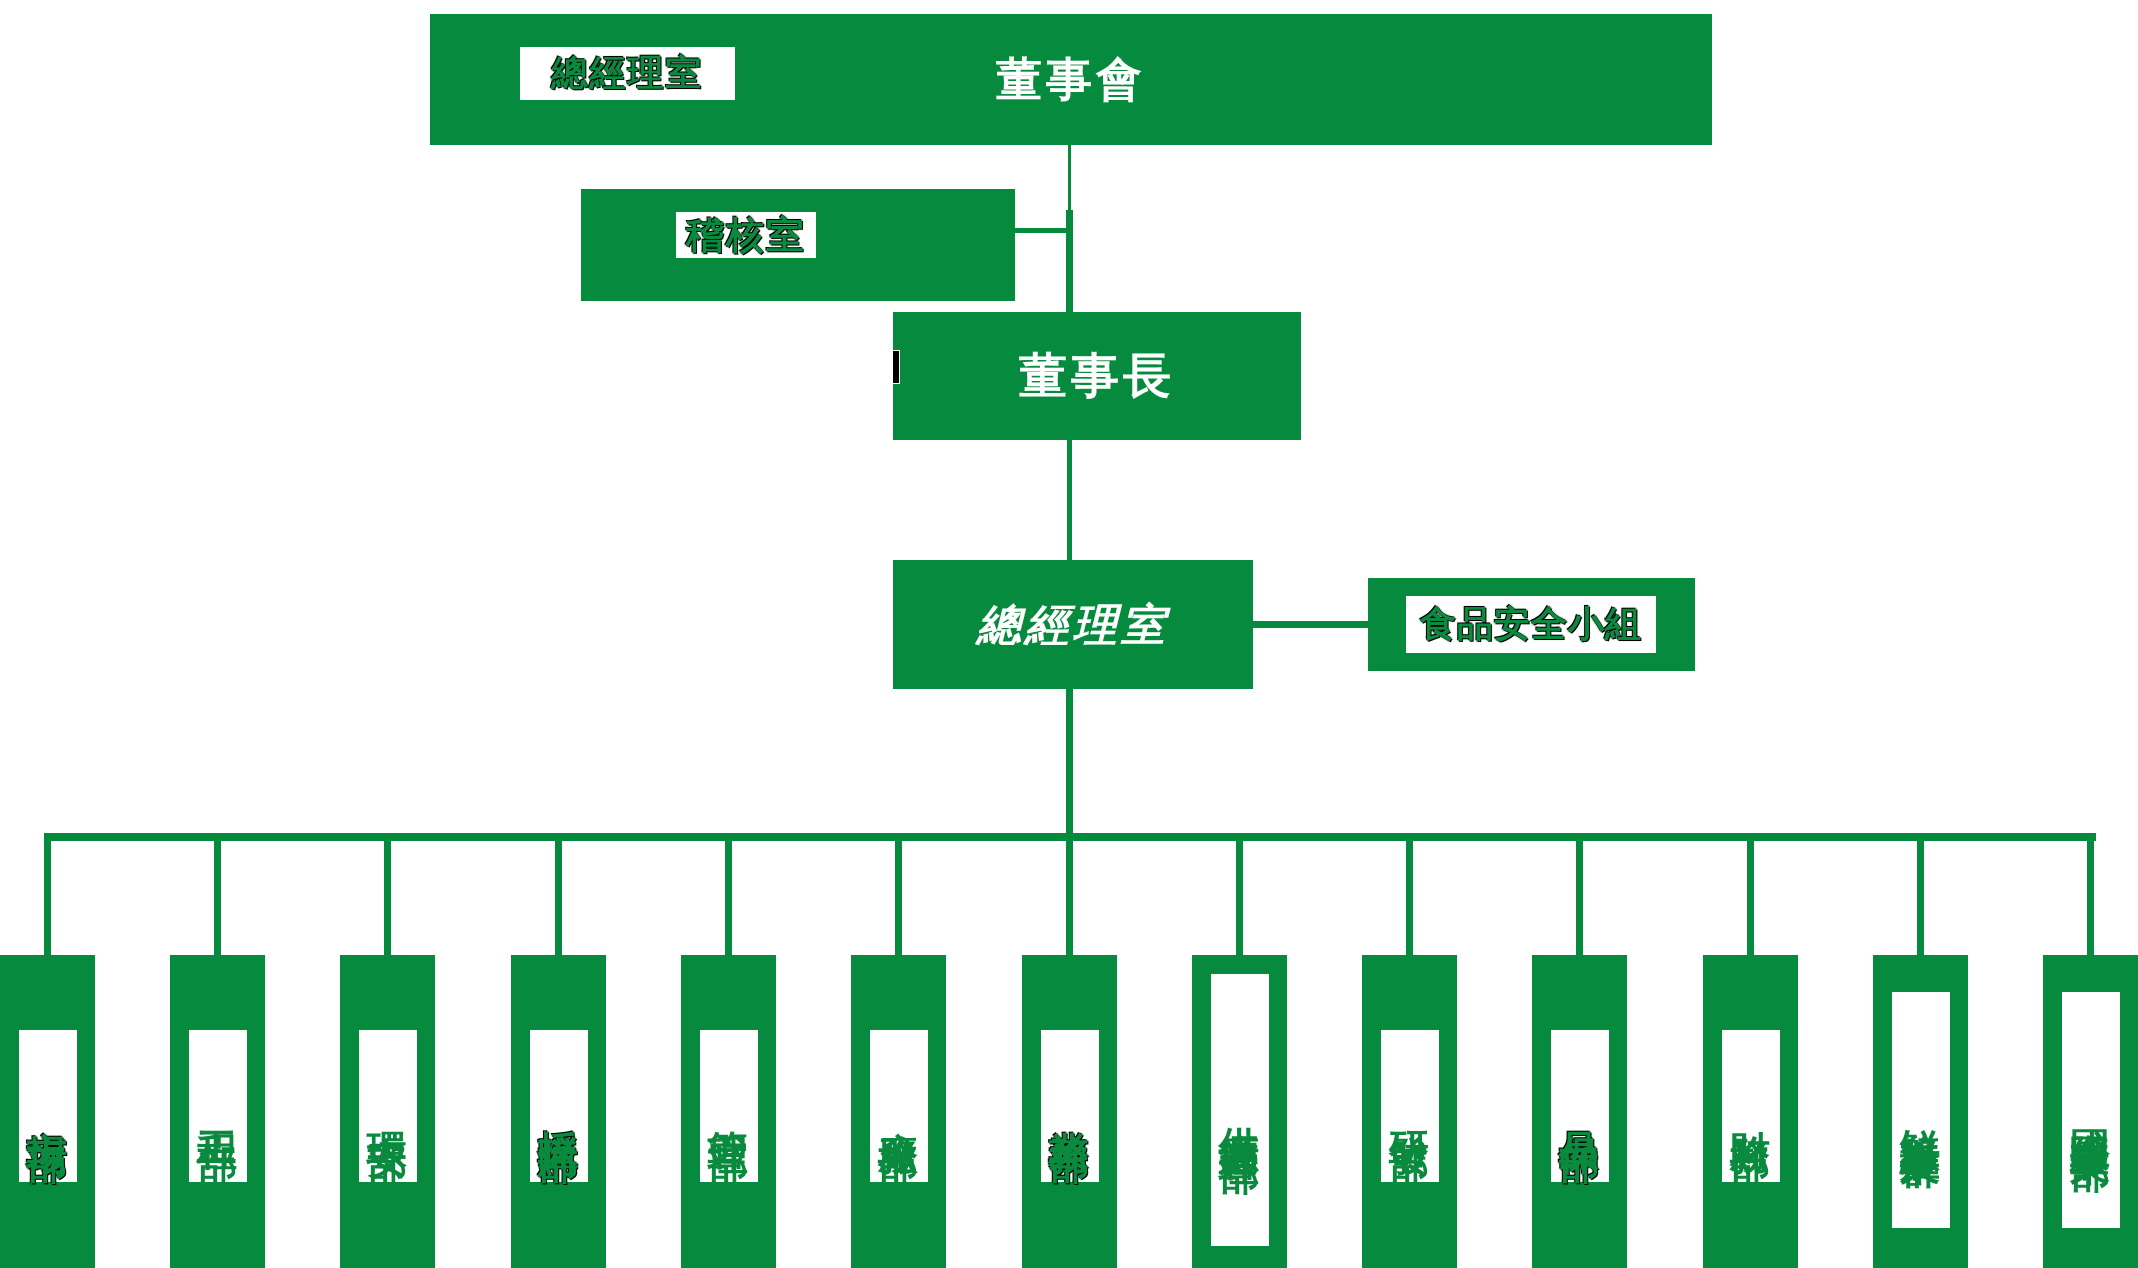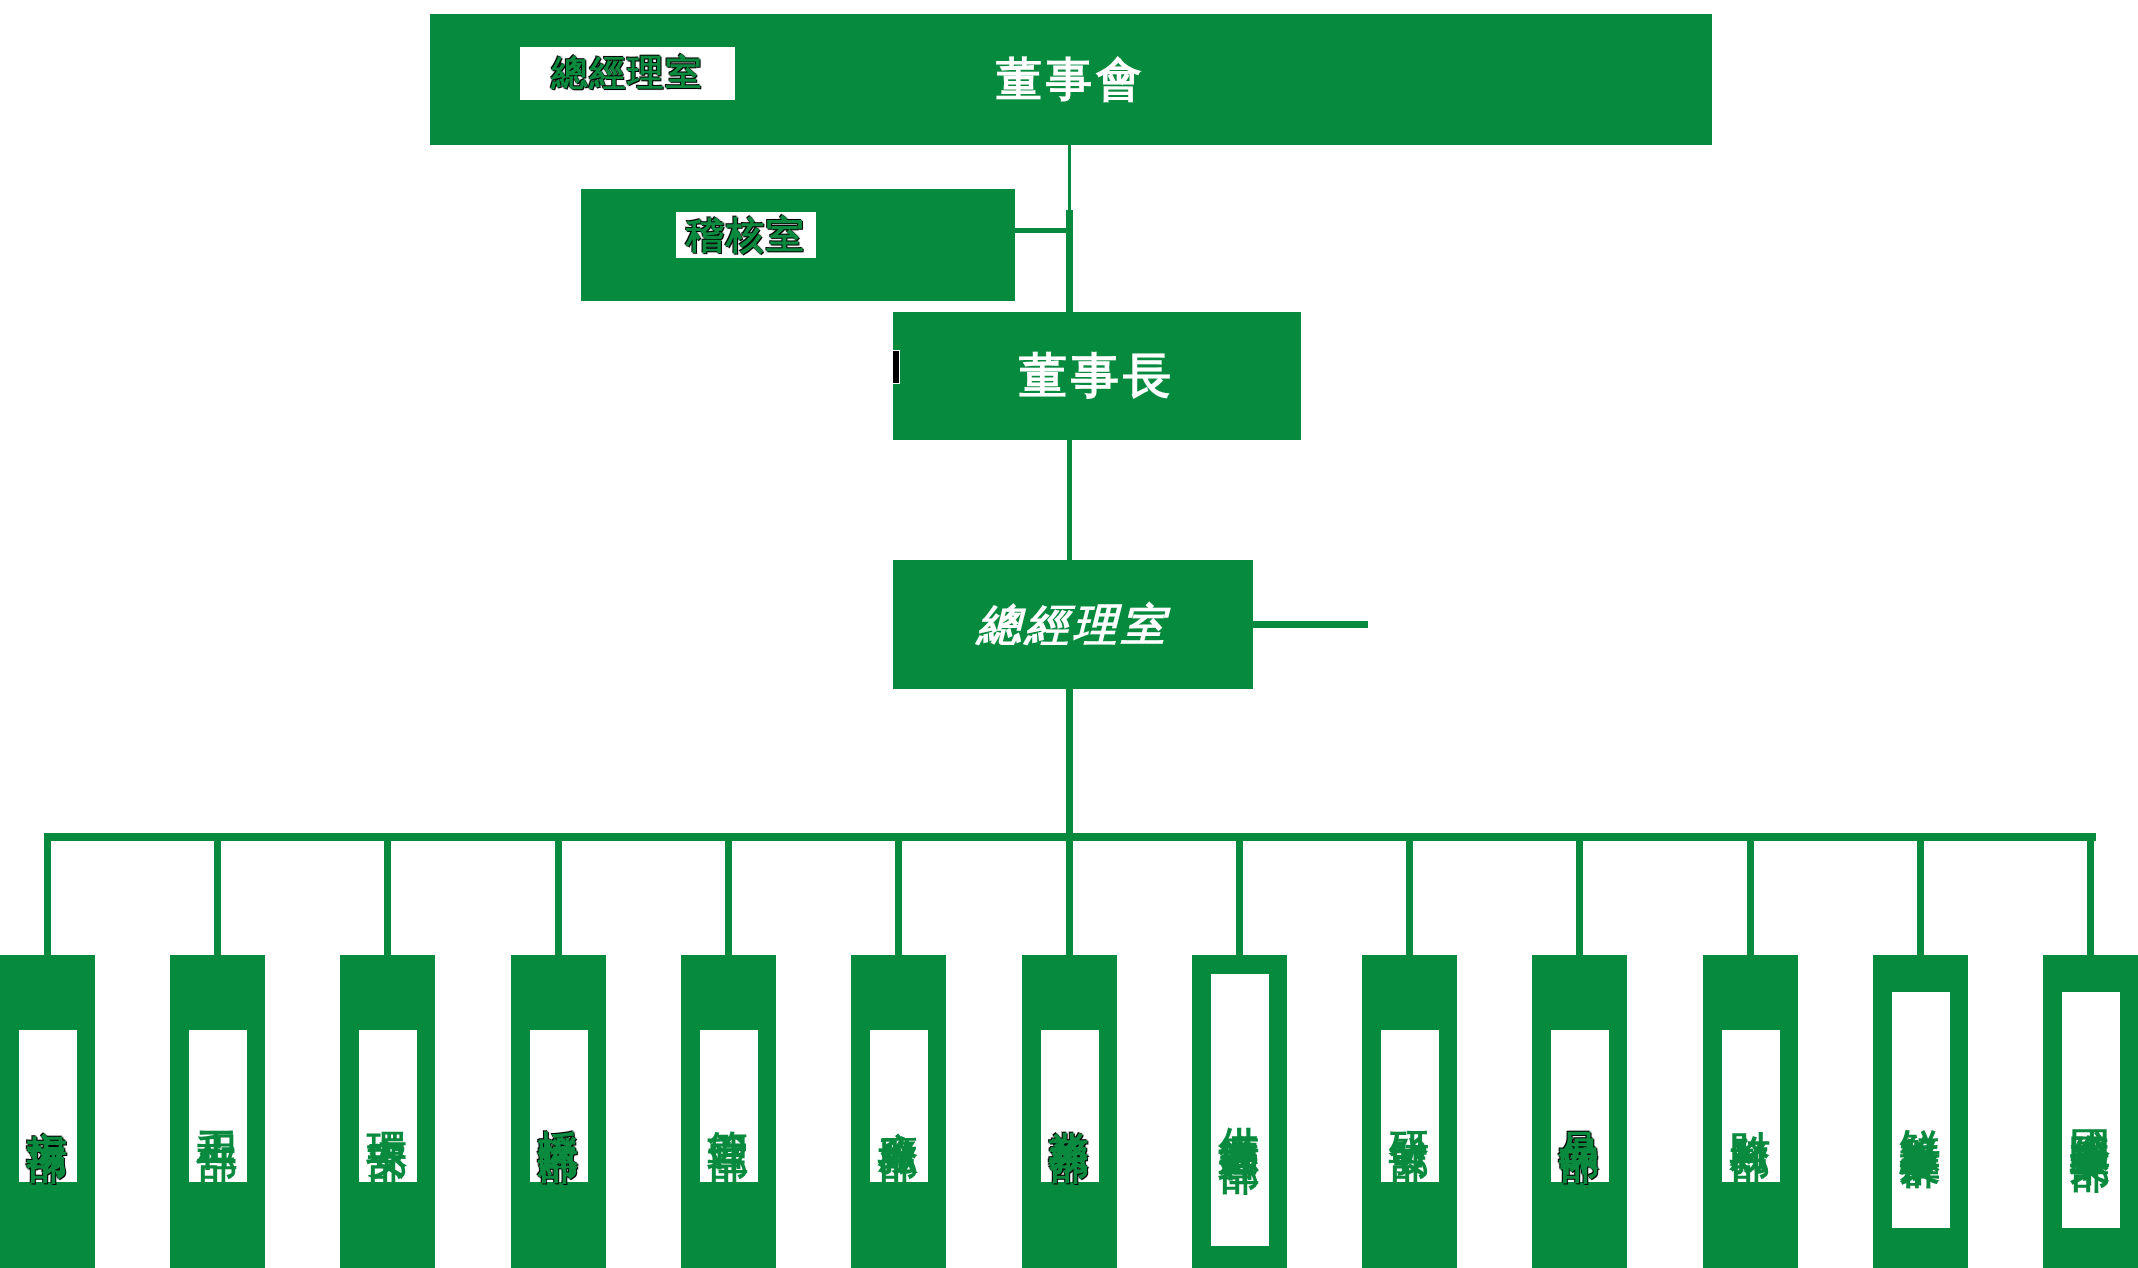--- a/index.html
+++ b/index.html
@@ -56,20 +56,23 @@
   <div style="position:absolute;left:880px;top:350px;width:20px;height:34px;background:#ffffff;"></div>
   <div style="position:absolute;left:893px;top:351px;width:6px;height:32px;background:#000000;"></div>
 
   <div class="line" style="left:1067px;top:440px;width:5px;height:120px;"></div>
 
   <div class="box" style="left:893px;top:560px;width:360px;height:129px;">
     <div class="bigtxt" style="top:0;height:131px;font-size:44px;font-style:italic;">總經理室</div>
   </div>
 
   <div class="line" style="left:1253px;top:621px;width:115px;height:7px;"></div>
+  <div class="box" style="left:1368px;top:578px;width:327px;height:93px;">
+    <div class="wlabel smudge" style="left:38px;top:18px;width:250px;height:57px;font-size:36px;letter-spacing:1px;">食品安全小組</div>
+  </div>
 
   <div class="line" style="left:1066px;top:689px;width:7px;height:144px;"></div>
 
   <div class="line" style="left:44px;top:833px;width:2052px;height:8px;"></div>
 
   <div class="line" style="left:44px;top:841px;width:7px;height:114px;"></div>
   <div class="line" style="left:214px;top:841px;width:7px;height:114px;"></div>
   <div class="line" style="left:384px;top:841px;width:7px;height:114px;"></div>
   <div class="line" style="left:555px;top:841px;width:7px;height:114px;"></div>
   <div class="line" style="left:725px;top:841px;width:7px;height:114px;"></div>

